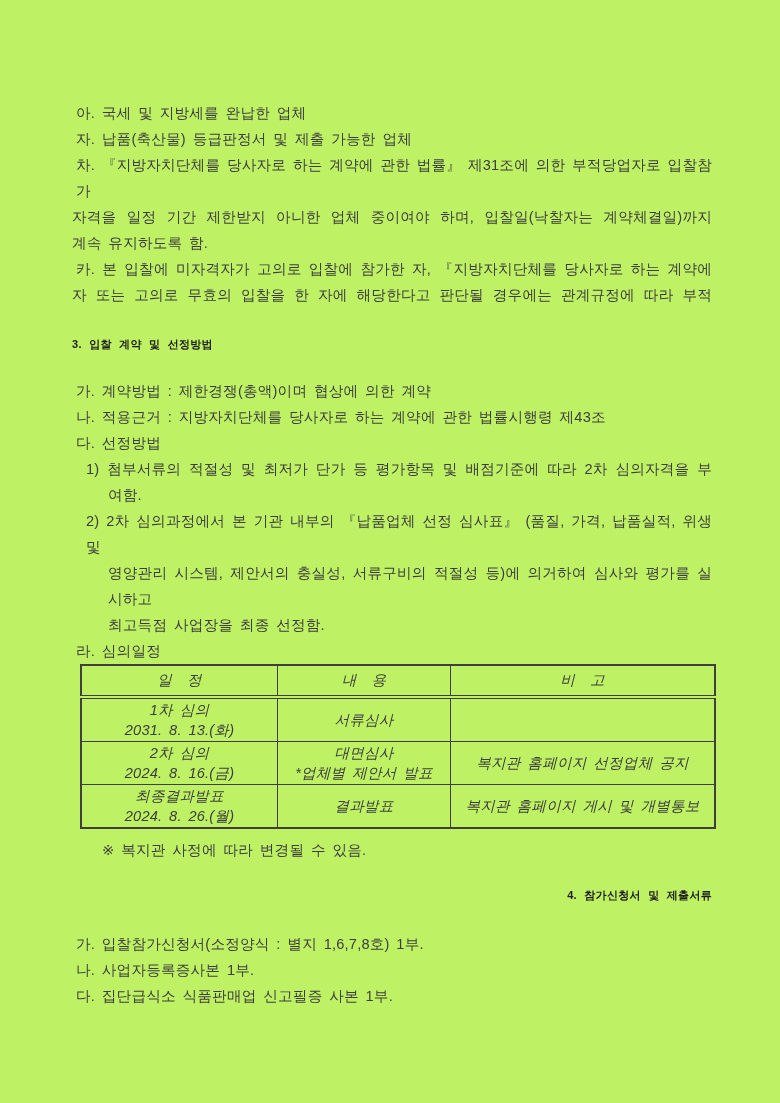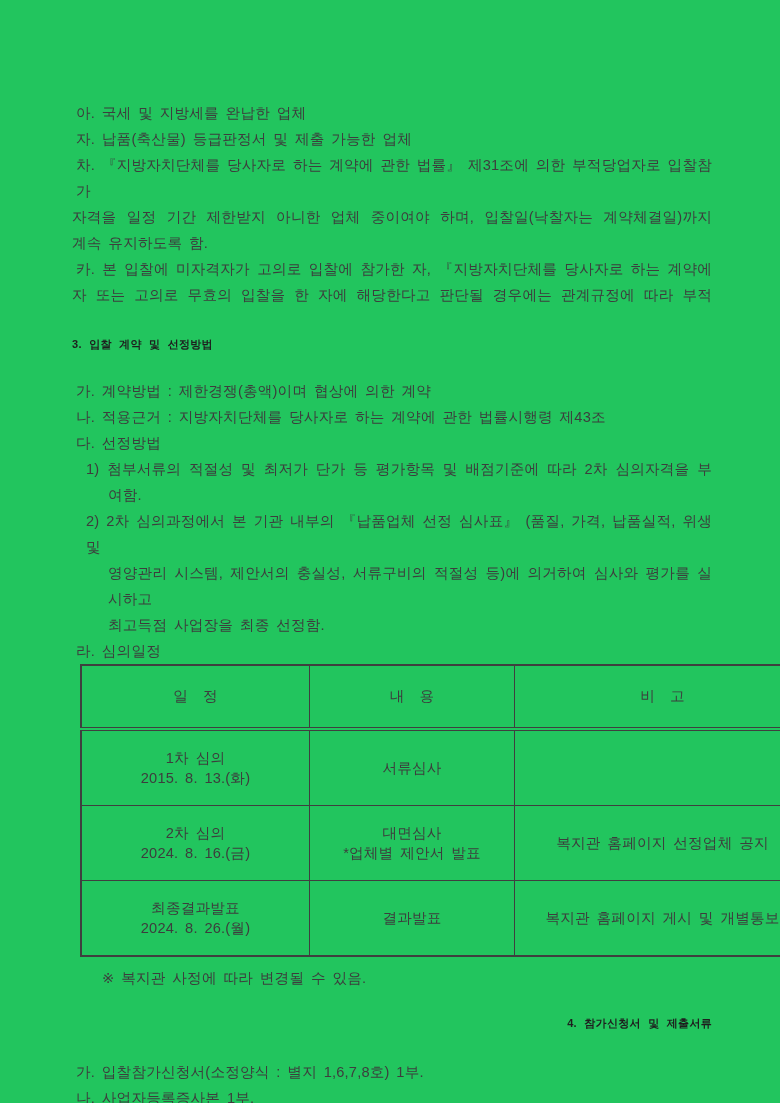--- a/index.html
+++ b/index.html
@@ -1,19 +1,19 @@
 <!DOCTYPE html>
 <html lang="ko"><head>
 <meta charset="utf-8">
 <style>
   html,body{margin:0;padding:0;background:#ffffff;}
   .page{
     position:relative;
     width:780px;height:1103px;
-    background:#22c55e;
+    background:#bef264;
     box-sizing:border-box;
     padding:100px 68px 0 72px;
     font-family:"Liberation Sans","DejaVu Sans",sans-serif;
     font-size:14.6px;
     line-height:26px;
     color:#3d3d3d;
     letter-spacing:0.2px;
     word-spacing:2.5px;
     overflow:hidden;
   }
@@ -34,22 +34,23 @@
     margin:0 0 0 8px;
     border-collapse:collapse;
     table-layout:fixed;
     width:630px;
     border:2px solid #3f3f3f;
     color:#3d3d3d;
   }
   table.sched th, table.sched td{
     border:1.5px solid #3f3f3f;
     text-align:center;
-    padding:16px;
+    padding:0;
     font-weight:400;
+    font-style:italic;
   }
   table.sched th{
     height:29px;
     line-height:29px;
     border-bottom:4px double #3f3f3f;
     font-size:14.6px;
   }
   table.sched td{height:42px;vertical-align:middle;}
   .c1{width:195px;}
   .c2{width:172px;}
@@ -92,21 +93,21 @@
       <tr>
         <th class="c1">일　정</th>
         <th class="c2">내　용</th>
         <th class="c3">비　고</th>
       </tr>
     </thead>
     <tbody>
       <tr>
         <td class="c1">
           <div class="cl">1차 심의</div>
-          <div class="cl">2015. 8. 13.(화)</div>
+          <div class="cl">2031. 8. 13.(화)</div>
         </td>
         <td class="c2">
           <div class="cl">서류심사</div>
           <div class="cl"></div>
         </td>
         <td class="c3">
           <div class="cl"></div>
         </td>
       </tr>
       <tr>

